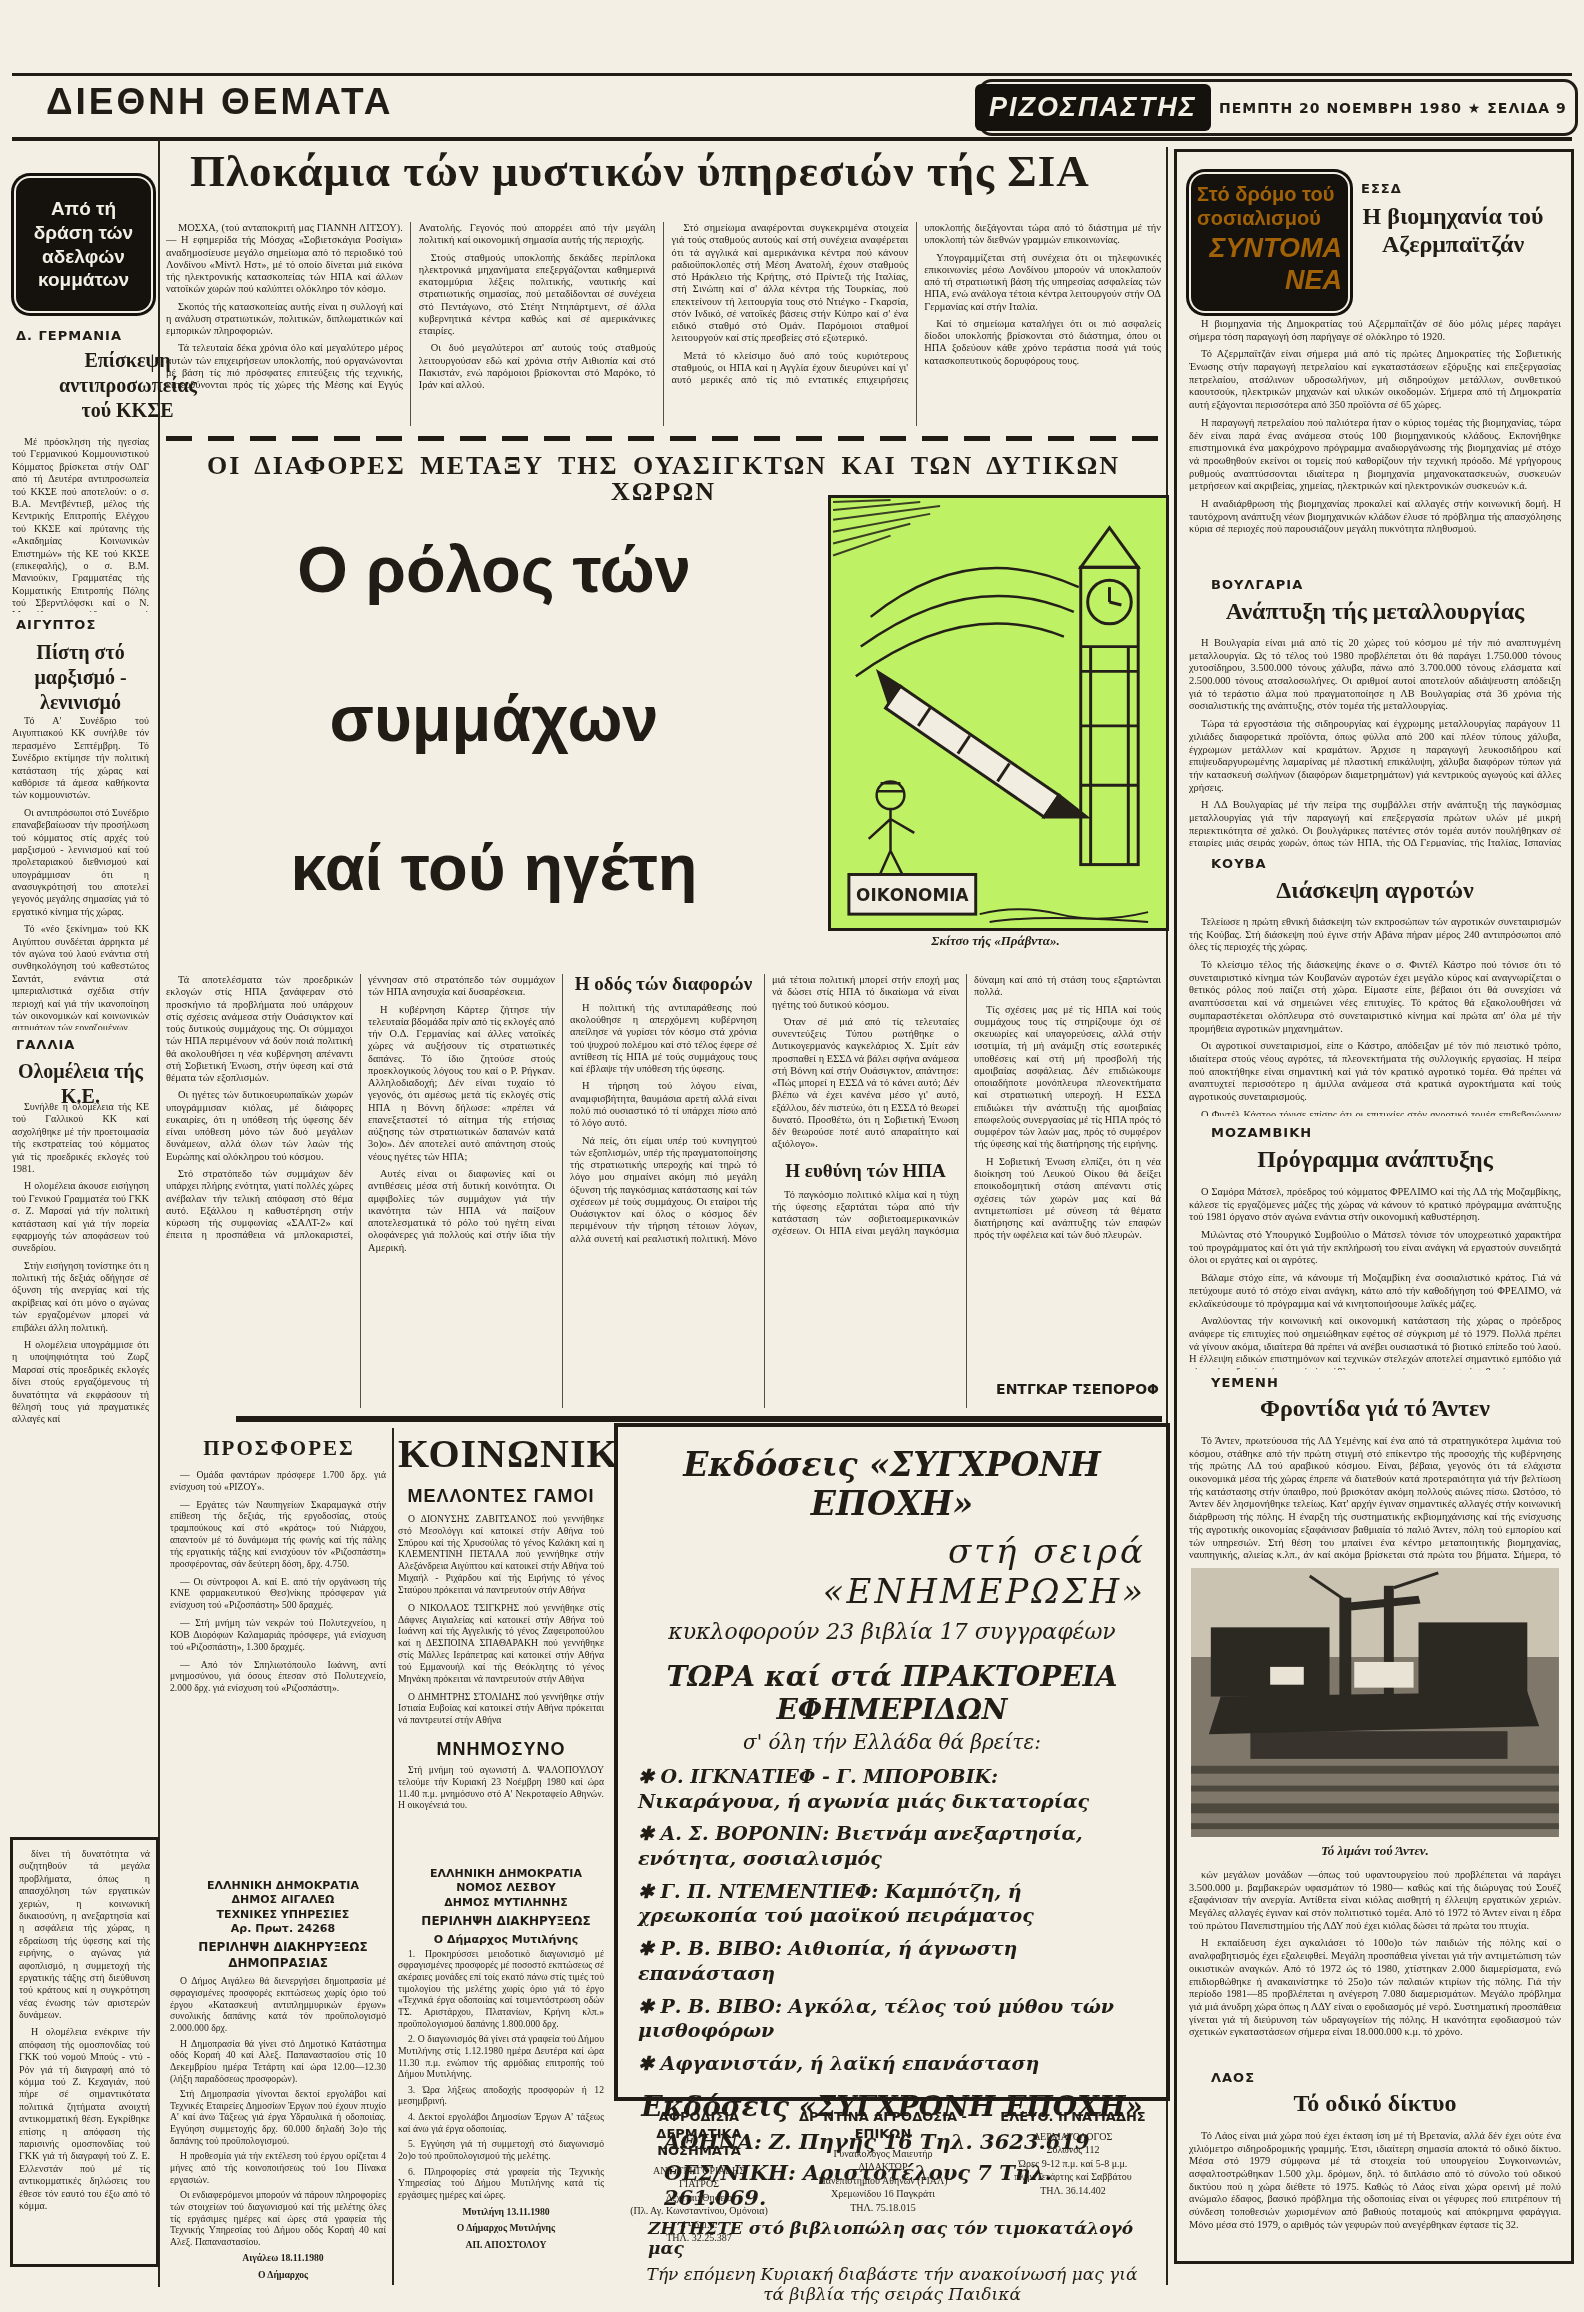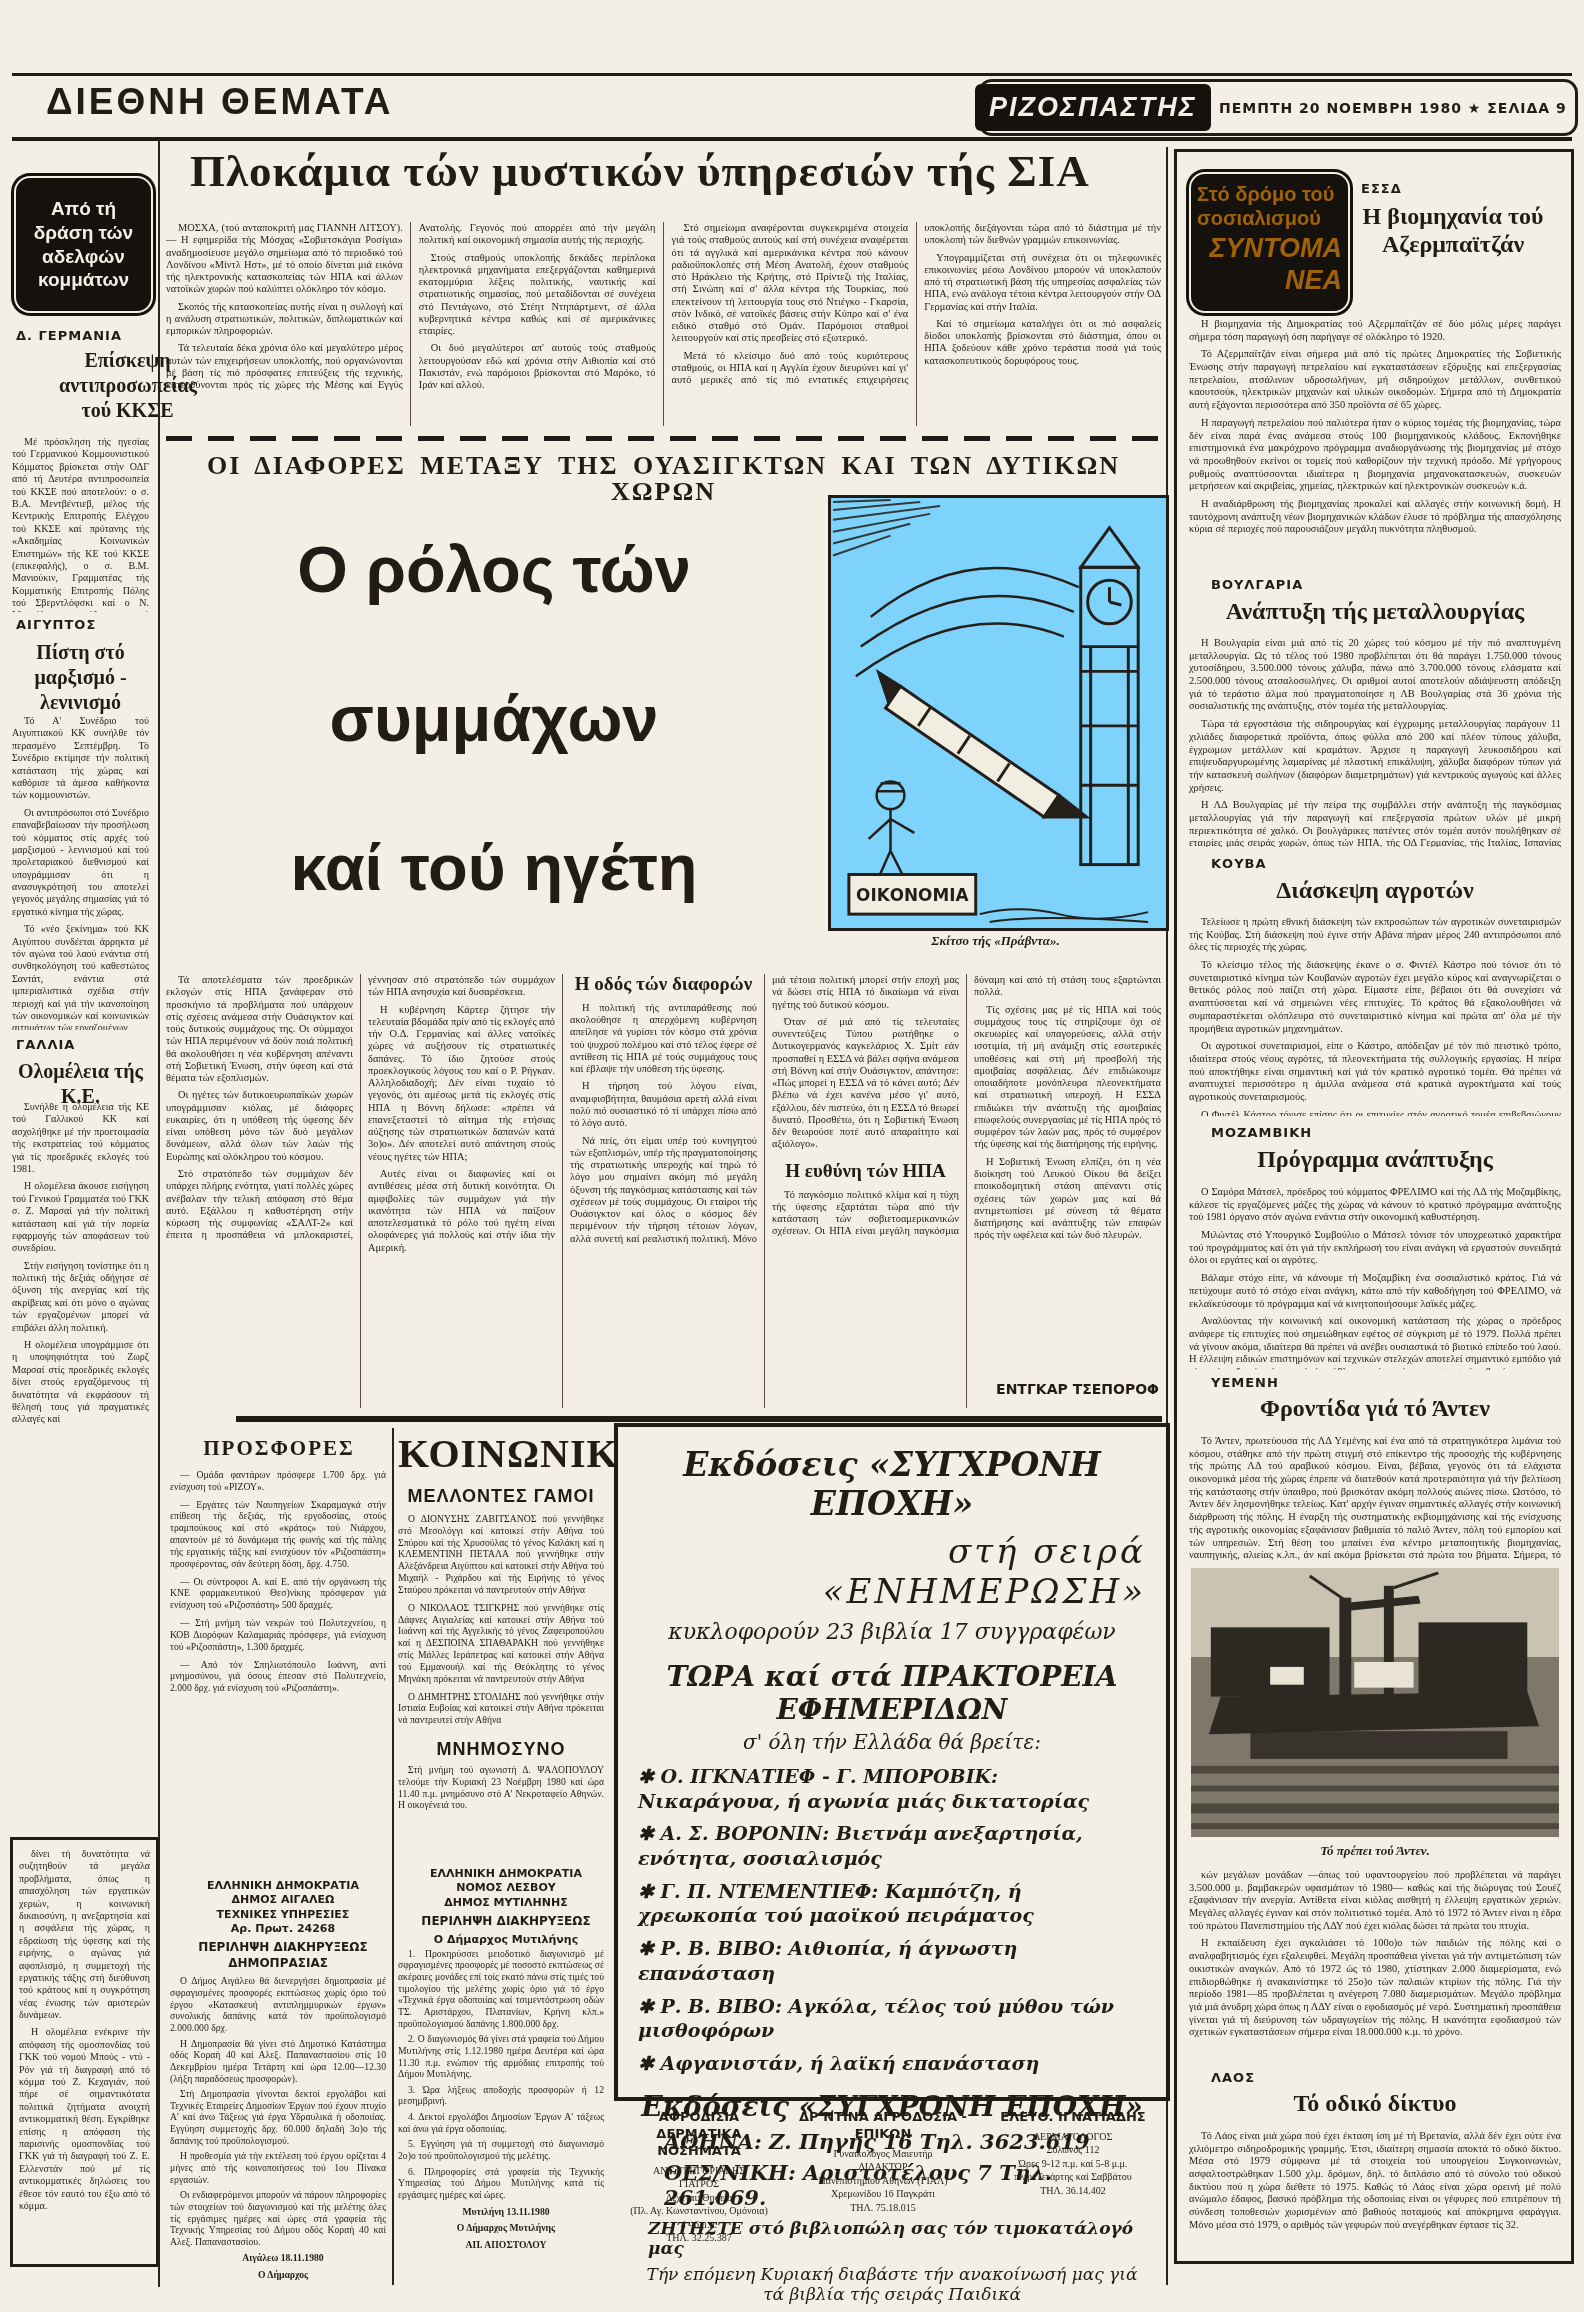--- a/index.html
+++ b/index.html
@@ -34,21 +34,21 @@
   #a1-head{font:bold 45px/1 "Liberation Serif",serif;letter-spacing:1px;}
   .bodytext{font-size:10.4px;line-height:1.18;overflow:hidden;}
   .cols4{column-count:4;column-gap:16px;column-rule:1px solid #56503f;}
   .cols5{column-count:5;column-gap:15px;column-rule:1px solid #56503f;}
   .dashed{height:5px;background:repeating-linear-gradient(90deg,#211c15 0 26px,transparent 26px 42px);}
   #a2-kicker{font:bold 26px/1 "Liberation Serif",serif;text-align:center;letter-spacing:2px;word-spacing:6px;}
   #a2-headline{display:flex;flex-direction:column;justify-content:space-around;text-align:center;
     font:900 65px/1 "Liberation Sans","DejaVu Sans",sans-serif;}
   .subhead{font:bold 19px/1.1 "Liberation Serif",serif;text-align:center;margin:10px 0 7px;break-inside:avoid;}
   #a2-byline{font:bold 14px/1 "DejaVu Sans",sans-serif;text-align:right;}
-  #cartoon-frame{border:3px solid #211c15;background:#7dd3fc;}
+  #cartoon-frame{border:3px solid #211c15;background:#bef264;}
   .caption{font:italic bold 13px/1.2 "Liberation Serif",serif;text-align:center;}
 
   
   #shorts{border:3px solid #211c15;}
   #shorts-box{background:#15120d;color:#a16207;border-radius:16px;box-shadow:0 0 0 2px #f3efe5 inset,0 0 0 3px #15120d;
     padding:10px 8px;font:bold 20px/1.2 "Liberation Sans","DejaVu Sans",sans-serif;}
   #shorts-box .big{font-style:italic;font-size:27px;text-align:right;display:block;margin-top:2px;}
   .shorthead{font:bold 24px/1.15 "Liberation Serif",serif;text-align:center;}
   .shortbody{font-size:10.4px;line-height:1.22;overflow:hidden;}
   .shortbody p{margin:0 0 5px;text-indent:12px;text-align:justify;}
@@ -308,21 +308,21 @@
             <line x1="155" y1="32" x2="120" y2="8"></line>
         </g>
         <g fill="#3b362e" opacity="0.7">
           <rect y="200" width="372" height="8"></rect>
             <rect y="220" width="372" height="6"></rect>
           <rect y="238" width="372" height="10"></rect>
             <rect y="258" width="372" height="6"></rect>
         </g>
       </svg>
     </div>
-    <div class="abs caption" style="left:14px;top:1691px;width:368px;">Τό πρέπει τού Άντεν.</div>
+    <div class="abs caption" style="left:14px;top:1691px;width:368px;">Τό λιμάνι τού Άντεν.</div>
     <div class="abs shortbody" style="left:12px;top:1717px;width:372px;height:194px;">
         <p>κών μεγάλων μονάδων —όπως τού υφαντουργείου πού προβλέπεται νά παράγει 3.500.000 μ. βαμβακερών υφασμάτων τό 1980— καθώς καί τής διώρυγας τού Σουέζ εξαφάνισαν τήν ανεργία. Αντίθετα είναι κιόλας αισθητή η έλλειψη εργατικών χεριών. Μεγάλες αλλαγές έγιναν καί στόν πολιτιστικό τομέα. Από τό 1972 τό Άντεν είναι η έδρα τού πρώτου Πανεπιστημίου τής ΛΔΥ πού έχει κιόλας δώσει τά πρώτα του πτυχία.</p>
         <p>Η εκπαίδευση έχει αγκαλιάσει τό 100ο)ο τών παιδιών τής πόλης καί ο αναλφαβητισμός έχει εξαλειφθεί. Μεγάλη προσπάθεια γίνεται γιά τήν αντιμετώπιση τών οικιστικών αναγκών. Από τό 1972 ώς τό 1980, χτίστηκαν 2.000 διαμερίσματα, ενώ επιδιορθώθηκε ή ανακαινίστηκε τό 25ο)ο τών παλαιών κτιρίων τής πόλης. Γιά τήν περίοδο 1981—85 προβλέπεται η ανέγερση 7.080 διαμερισμάτων. Μεγάλο πρόβλημα γιά μιά άνυδρη χώρα όπως η ΛΔΥ είναι ο εφοδιασμός μέ νερό. Συστηματική προσπάθεια γίνεται γιά τή διεύρυνση τών υδραγωγείων τής πόλης. Η ικανότητα εφοδιασμού τών σχετικών εγκαταστάσεων σήμερα είναι 18.000.000 κ.μ. τό χρόνο.</p>
       </div>
 
     <div class="abs seclabel" style="left:34px;top:1919px;">ΛΑΟΣ</div>
     <div class="abs shorthead" style="left:12px;top:1938px;width:372px;">Τό οδικό δίκτυο</div>
     <div class="abs shortbody" style="left:12px;top:1978px;width:372px;height:117px;">
         <p>Τό Λάος είναι μιά χώρα πού έχει έκταση ίση μέ τή Βρετανία, αλλά δέν έχει ούτε ένα χιλιόμετρο σιδηροδρομικής γραμμής. Έτσι, ιδιαίτερη σημασία αποκτά τό οδικό δίκτυο. Μέσα στό 1979 σύμφωνα μέ τά στοιχεία τού υπουργείου Συγκοινωνιών, ασφαλτοστρώθηκαν 1.500 χλμ. δρόμων, δηλ. τό διπλάσιο από τό σύνολο τού οδικού δικτύου πού η χώρα διέθετε τό 1975. Καθώς τό Λάος είναι χώρα ορεινή μέ πολύ ανώμαλο έδαφος, βασικό πρόβλημα τής οδοποιίας είναι οι γέφυρες πού επιτρέπουν τή σύνδεση τοποθεσιών χωρισμένων από βαθιούς ποταμούς καί απόκρημνα φαράγγια. Μόνο μέσα στό 1979, ο αριθμός τών γεφυρών πού ανεγέρθηκαν έφτασε τίς 32.</p>
       </div>

